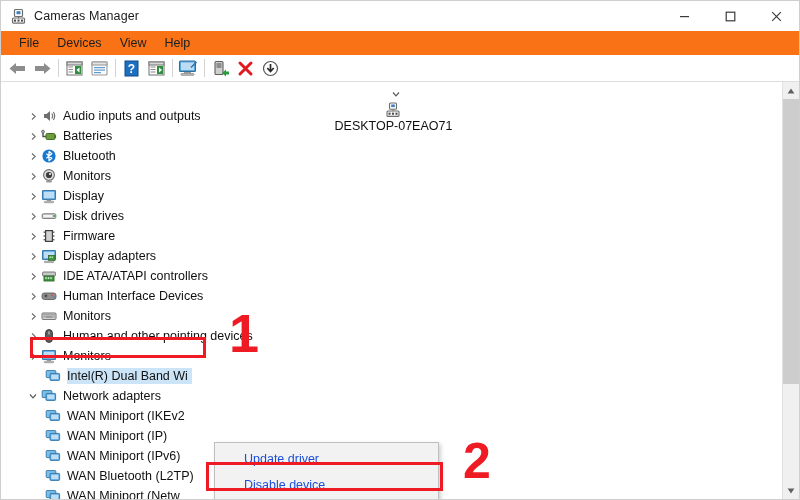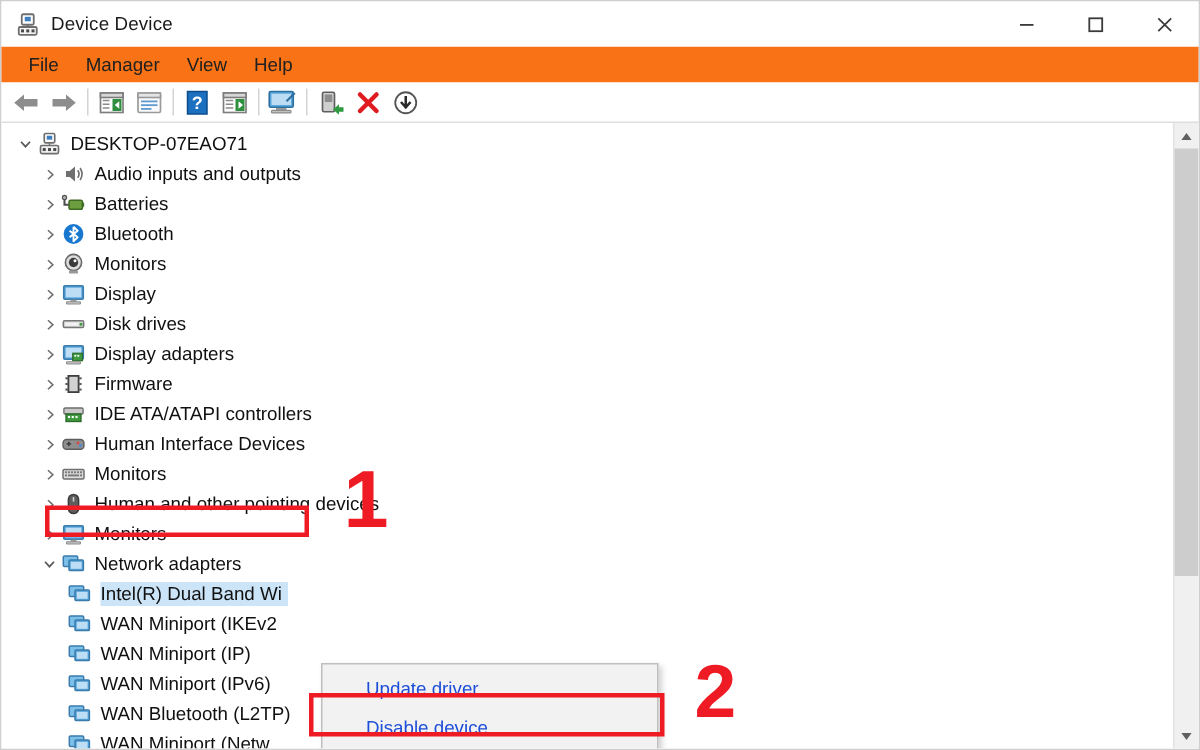--- a/index.html
+++ b/index.html
@@ -76,21 +76,21 @@
   }
   .row .chev {
     width: 16px; height: 16px; flex: none; display: flex; align-items: center; justify-content: center;
     color: #6b6b6b;
   }
   .row .chev svg { display: block; }
   .row .ico { width: 16px; height: 16px; flex: none; margin-right: 6px; position: relative; }
   .row .lbl { line-height: 16px; padding-right: 4px; }
   .row.selected .lbl { background: #cce4f7; }
 
-  .d0 { padding-left: 8px; }
+  .d0 { padding-left: 8px; flex-direction: column; }
   .d1 { padding-left: 24px; }
   .d2 { padding-left: 44px; }
 
   
   #vscroll {
     width: 17px; background: #f0f0f0; border-left: 1px solid #e2e2e2;
     display: flex; flex-direction: column; flex: none;
   }
   .sb-arrow { height: 17px; display: flex; align-items: center; justify-content: center; color: #606060; flex:none; }
   #sb-track { flex: 1; position: relative; }
@@ -135,21 +135,21 @@
         <svg width="17" height="17" viewBox="0 0 17 17">
           <rect x="4.5" y="1.5" width="8" height="7" rx="1" fill="#ffffff" stroke="#6e6e6e" stroke-width="1.2"></rect>
           <rect x="6.5" y="3.2" width="4" height="3" fill="#3f7fbf"></rect>
           <rect x="2.5" y="10" width="12" height="5.2" rx="1" fill="#f4f4f4" stroke="#6e6e6e" stroke-width="1.2"></rect>
           <rect x="4" y="11.6" width="2" height="2" fill="#4a4a4a"></rect>
           <rect x="7.5" y="11.6" width="2" height="2" fill="#4a4a4a"></rect>
           <rect x="11" y="11.6" width="2" height="2" fill="#4a4a4a"></rect>
           <rect x="8" y="8.4" width="1" height="1.8" fill="#6e6e6e"></rect>
         </svg>
       </span>
-      <span id="title-text">Device Device</span>
+      <span id="title-text">Cameras Manager</span>
     </div>
     <div id="win-controls">
       <div class="wbtn">
         <svg width="11" height="11" viewBox="0 0 11 11">
             <rect x="1" y="5" width="9" height="1.2" fill="#3a3a3a"></rect>
           </svg>
       </div>
       <div class="wbtn">
         <svg width="11" height="11" viewBox="0 0 11 11">
             <rect x="1.2" y="1.2" width="8.6" height="8.6" fill="none" stroke="#3a3a3a" stroke-width="1.2"></rect>
@@ -158,21 +158,21 @@
       <div class="wbtn">
         <svg width="11" height="11" viewBox="0 0 11 11">
             <path d="M1.2 1.2 L9.8 9.8 M9.8 1.2 L1.2 9.8" stroke="#3a3a3a" stroke-width="1.15"></path>
           </svg>
       </div>
     </div>
   </div>
 
   <div id="menubar">
     <div class="menu-item">File</div>
-    <div class="menu-item">Manager</div>
+    <div class="menu-item">Devices</div>
     <div class="menu-item">View</div>
     <div class="menu-item">Help</div>
   </div>
 
   <div id="toolbar">
 
     <div class="tb">
       <svg width="19" height="15" viewBox="0 0 19 15">
         <path d="M8 2 L8 5 L17 5 L17 10 L8 10 L8 13 L1.5 7.5 Z" fill="#8d8d8d"></path>
       </svg>
@@ -387,50 +387,50 @@
       </div>
 
       <div class="row d1">
         <span class="chev">
           <svg width="9" height="9" viewBox="0 0 9 9">
               <path d="M3 1.5 L6.2 4.5 L3 7.5" fill="none" stroke="#6e6e6e" stroke-width="1.1"></path>
             </svg>
         </span>
         <span class="ico">
           <svg width="16" height="16" viewBox="0 0 16 16">
-            <rect x="1.5" y="2.5" width="13" height="9" rx=".8" fill="#5aa8de" stroke="#3a7bab" stroke-width="1.1"></rect>
-            <rect x="2.8" y="3.8" width="10.4" height="6.4" fill="#bedef5"></rect>
-            <rect x="7.5" y="7.5" width="6.5" height="5" fill="#3f9a3f" stroke="#2a6b2a" stroke-width=".8"></rect>
-            <rect x="8.6" y="8.6" width="1.2" height="1.2" fill="#ffffff"></rect>
-            <rect x="10.6" y="8.6" width="1.2" height="1.2" fill="#ffffff"></rect>
-            <rect x="3.3" y="13.2" width="9.4" height="1.4" rx=".6" fill="#c6c6c6" stroke="#8c8c8c" stroke-width=".7"></rect>
-          </svg>
-        </span>
-        <span class="lbl">Display adapters</span>
-      </div>
-
-      <div class="row d1">
-        <span class="chev">
-          <svg width="9" height="9" viewBox="0 0 9 9">
-              <path d="M3 1.5 L6.2 4.5 L3 7.5" fill="none" stroke="#6e6e6e" stroke-width="1.1"></path>
-            </svg>
-        </span>
-        <span class="ico">
-          <svg width="16" height="16" viewBox="0 0 16 16">
             <rect x="4" y="2" width="8" height="12" fill="#3f3f3f"></rect>
             <rect x="5.2" y="3.2" width="5.6" height="9.6" fill="#d2d2d2"></rect>
             <rect x="2.6" y="3.5" width="1.6" height="1.4" fill="#5a5a5a"></rect>
             <rect x="2.6" y="7.3" width="1.6" height="1.4" fill="#5a5a5a"></rect>
             <rect x="2.6" y="11" width="1.6" height="1.4" fill="#5a5a5a"></rect>
             <rect x="11.8" y="3.5" width="1.6" height="1.4" fill="#5a5a5a"></rect>
             <rect x="11.8" y="7.3" width="1.6" height="1.4" fill="#5a5a5a"></rect>
             <rect x="11.8" y="11" width="1.6" height="1.4" fill="#5a5a5a"></rect>
           </svg>
         </span>
         <span class="lbl">Firmware</span>
+      </div>
+
+      <div class="row d1">
+        <span class="chev">
+          <svg width="9" height="9" viewBox="0 0 9 9">
+              <path d="M3 1.5 L6.2 4.5 L3 7.5" fill="none" stroke="#6e6e6e" stroke-width="1.1"></path>
+            </svg>
+        </span>
+        <span class="ico">
+          <svg width="16" height="16" viewBox="0 0 16 16">
+            <rect x="1.5" y="2.5" width="13" height="9" rx=".8" fill="#5aa8de" stroke="#3a7bab" stroke-width="1.1"></rect>
+            <rect x="2.8" y="3.8" width="10.4" height="6.4" fill="#bedef5"></rect>
+            <rect x="7.5" y="7.5" width="6.5" height="5" fill="#3f9a3f" stroke="#2a6b2a" stroke-width=".8"></rect>
+            <rect x="8.6" y="8.6" width="1.2" height="1.2" fill="#ffffff"></rect>
+            <rect x="10.6" y="8.6" width="1.2" height="1.2" fill="#ffffff"></rect>
+            <rect x="3.3" y="13.2" width="9.4" height="1.4" rx=".6" fill="#c6c6c6" stroke="#8c8c8c" stroke-width=".7"></rect>
+          </svg>
+        </span>
+        <span class="lbl">Display adapters</span>
       </div>
 
       <div class="row d1">
         <span class="chev">
           <svg width="9" height="9" viewBox="0 0 9 9">
               <path d="M3 1.5 L6.2 4.5 L3 7.5" fill="none" stroke="#6e6e6e" stroke-width="1.1"></path>
             </svg>
         </span>
         <span class="ico">
           <svg width="16" height="16" viewBox="0 0 16 16">
@@ -510,45 +510,45 @@
           <svg width="16" height="16" viewBox="0 0 16 16">
             <rect x="1.5" y="2.5" width="13" height="9" rx=".8" fill="#5aa8de" stroke="#3a7bab" stroke-width="1.1"></rect>
             <rect x="2.8" y="3.8" width="10.4" height="6.4" fill="#bedef5"></rect>
             <rect x="6" y="11.8" width="4" height="1.4" fill="#9a9a9a"></rect>
             <rect x="3.3" y="13.2" width="9.4" height="1.5" rx=".6" fill="#c6c6c6" stroke="#8c8c8c" stroke-width=".7"></rect>
           </svg>
         </span>
         <span class="lbl">Monitors</span>
       </div>
 
-      <div class="row d1">
-        <span class="chev">
-          <svg width="10" height="10" viewBox="0 0 10 10">
-              <path d="M2 3.5 L5 6.8 L8 3.5" fill="none" stroke="#5a5a5a" stroke-width="1.2"></path>
-            </svg>
-        </span>
+      <div class="row d2 selected">
         <span class="ico">
           <svg width="16" height="16" viewBox="0 0 16 16">
             <rect x="1.2" y="2.6" width="9.6" height="7" rx=".8" fill="#7cc0ea" stroke="#3a7bab" stroke-width="1"></rect>
             <rect x="5" y="5.4" width="9.6" height="7" rx=".8" fill="#5aa8de" stroke="#3a7bab" stroke-width="1"></rect>
             <rect x="6.2" y="6.6" width="7.2" height="4.6" fill="#bedef5"></rect>
           </svg>
         </span>
-        <span class="lbl">Network adapters</span>
-      </div>
-
-      <div class="row d2 selected">
+        <span class="lbl">Intel(R) Dual Band Wi</span>
+      </div>
+
+      <div class="row d1">
+        <span class="chev">
+          <svg width="10" height="10" viewBox="0 0 10 10">
+              <path d="M2 3.5 L5 6.8 L8 3.5" fill="none" stroke="#5a5a5a" stroke-width="1.2"></path>
+            </svg>
+        </span>
         <span class="ico">
           <svg width="16" height="16" viewBox="0 0 16 16">
             <rect x="1.2" y="2.6" width="9.6" height="7" rx=".8" fill="#7cc0ea" stroke="#3a7bab" stroke-width="1"></rect>
             <rect x="5" y="5.4" width="9.6" height="7" rx=".8" fill="#5aa8de" stroke="#3a7bab" stroke-width="1"></rect>
             <rect x="6.2" y="6.6" width="7.2" height="4.6" fill="#bedef5"></rect>
           </svg>
         </span>
-        <span class="lbl">Intel(R) Dual Band Wi</span>
+        <span class="lbl">Network adapters</span>
       </div>
 
       <div class="row d2">
         <span class="ico">
           <svg width="16" height="16" viewBox="0 0 16 16">
             <rect x="1.2" y="2.6" width="9.6" height="7" rx=".8" fill="#7cc0ea" stroke="#3a7bab" stroke-width="1"></rect>
             <rect x="5" y="5.4" width="9.6" height="7" rx=".8" fill="#5aa8de" stroke="#3a7bab" stroke-width="1"></rect>
             <rect x="6.2" y="6.6" width="7.2" height="4.6" fill="#bedef5"></rect>
           </svg>
         </span>

